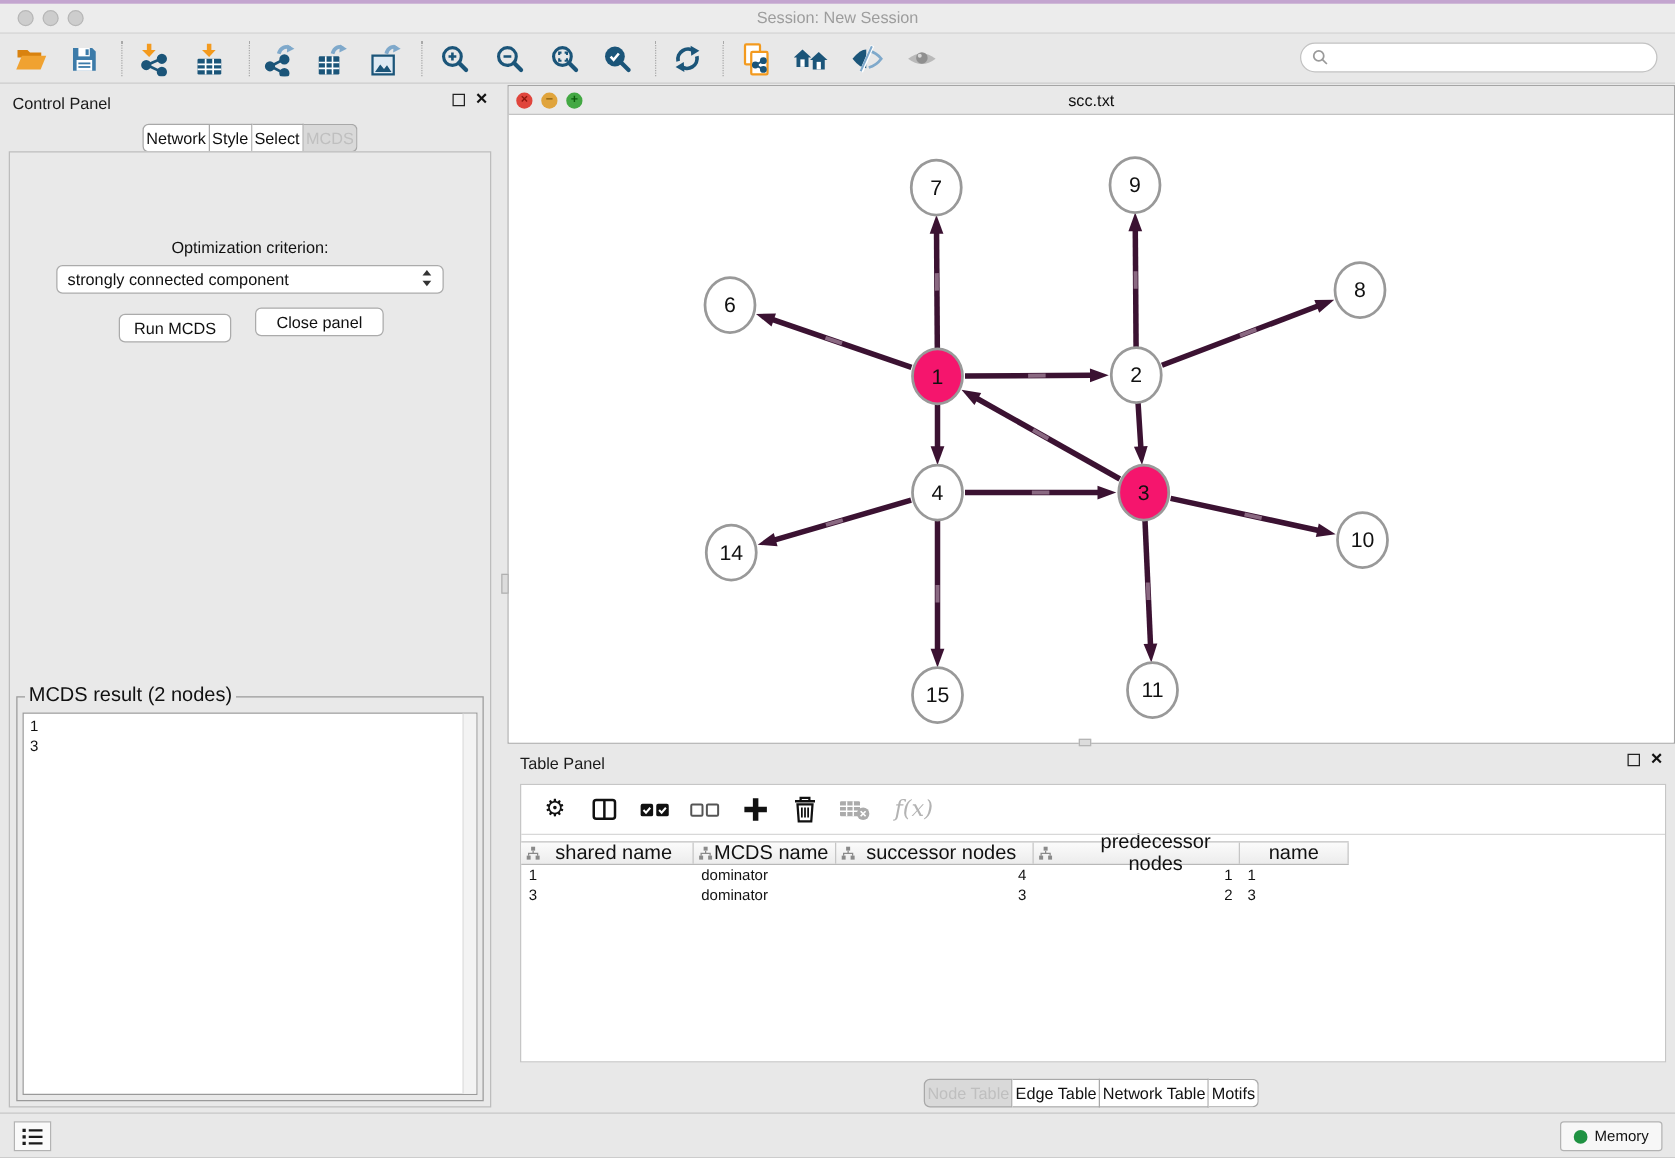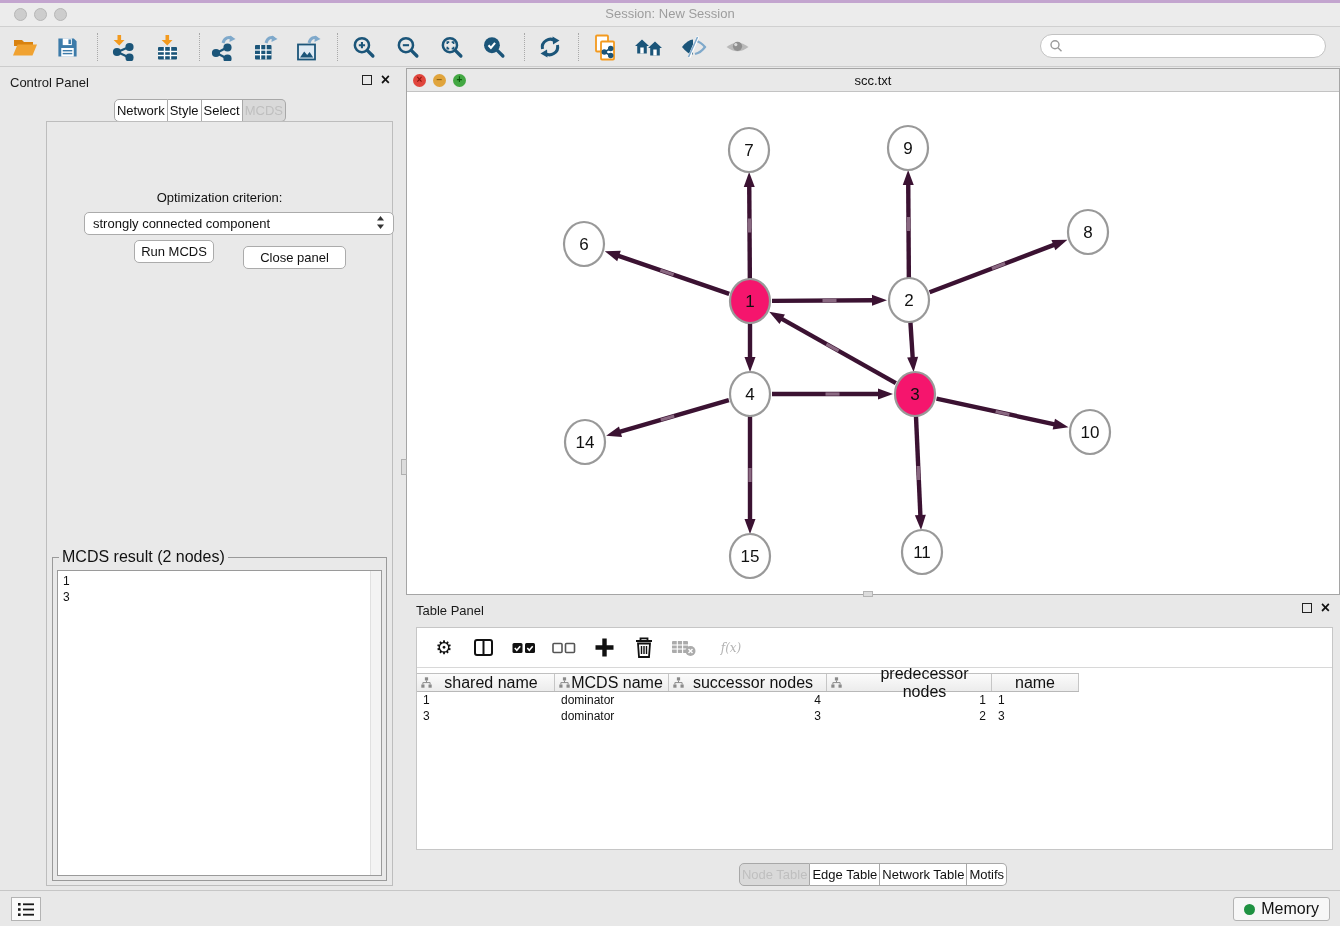--- a/index.html
+++ b/index.html
@@ -37,29 +37,29 @@
 
   .seg { display:inline-flex; }
   .seg .tab { background:#fff; border:1px solid #a8a8a8; border-left:none; padding:3px 2px;
               font-size:13px; color:#111; white-space:nowrap; }
   .seg .tab:first-child { border-left:1px solid #a8a8a8; border-radius:5px 0 0 5px; }
   .seg .tab:last-child  { border-radius:0 5px 5px 0; }
   .seg .tab.active { background:#d9d9d9; color:#bfbfbf; }
   .cp-tabs { position:absolute; left:0; right:0; top:31px; text-align:center; }
 
   .cp-body { position:absolute; left:7px; right:7px; top:53px; bottom:3px;
-             background:#e9e9e9; border:1px solid #bdbdbd;margin-left:39px; }
+             background:#e9e9e9; border:1px solid #bdbdbd; }
   .opt-label { position:absolute; left:0; right:0; top:68px; text-align:center; font-size:13px; color:#111; }
   .criterion { position:absolute; left:37px; top:90px; width:310px; height:23px; background:#fff;
                border:1px solid #ababab; border-radius:5px; display:flex; align-items:center;
                padding:0 8px; font-size:13px; color:#111; }
   .criterion .chev { margin-left:auto; }
   .btn { position:absolute; height:23px; background:#fff; border:1px solid #ababab; border-radius:5px;
          font-size:13px; color:#111; display:flex; align-items:center; justify-content:center; }
-  .run-btn { left:87px; top:118px; width:80px; }
+  .run-btn { left:87px; top:129px; width:90px; }
   .closep-btn { left:196px; top:124px; width:103px; }
 
   fieldset.result { position:absolute; left:5px; right:5px; top:426px; bottom:4px;
                     border:1px solid #9a9a9a; padding:4px; background:transparent; }
   fieldset.result legend { font-size:16px; color:#111; padding:0 3px; margin-left:2px; }
   .result-view { position:relative; width:100%; height:100%; background:#fff; border:1px solid #9a9a9a; }
   .result-text { position:absolute; left:0; top:0; right:12px; bottom:0; font-size:12px;
                  line-height:16px; padding:2px 5px; color:#111; overflow:hidden; }
   .result-scroll { position:absolute; right:0; top:0; bottom:0; width:11px; background:#f3f3f3;
                    border-left:1px solid #e0e0e0; }
@@ -83,40 +83,40 @@
                    border:1px solid #b5b5b5; }
 
   
   .table-panel { position:absolute; left:406px; top:593px; width:934px; height:297px; }
   .tp-body { position:absolute; left:10px; right:7px; top:31px; height:223px; background:#fff;
              border:1px solid #c6c6c6; }
   .tp-toolbar { position:relative; height:40px; border-bottom:1px solid #d8d8d8;
                 display:flex; align-items:center; gap:14px; padding:0 14px; }
   .tico { display:flex; align-items:center; justify-content:center; width:26px; height:26px; }
   .gear-ch { font-size:19px; color:#111; line-height:20px; }
-  .fx { font-family:"DejaVu Serif", serif; font-style:italic; font-size:12px; color:#b3b3b3; }
+  .fx { font-family:"DejaVu Serif", serif; font-style:italic; font-size:18px; color:#b3b3b3; }
   .table-wrap { margin-top:5px; }
   .thead { display:flex; width:662px; height:19px; background:linear-gradient(#fbfbfb,#ececec);
            border-top:1px solid #c0c0c0; border-bottom:1px solid #b8b8b8; }
   .th { display:flex; align-items:center; padding:0 4px; border-right:1px solid #c6c6c6; }
   .th .lbl { flex:1; text-align:center; font-size:16px; color:#111; }
   .trow { display:flex; width:662px; height:16px; align-items:center; }
   .td { padding:0 6px; font-size:12px; color:#111; overflow:hidden; white-space:nowrap; }
   .c0{width:138px;} .c1{width:114px;} .c2{width:158px; text-align:right;}
   .c3{width:165px; text-align:right;gap:20px;} .c4{width:87px;}
   .tp-tabs { position:absolute; left:0; right:0; bottom:7px; text-align:center; }
 
   
   .statusbar { position:absolute; left:0; bottom:0; width:1340px; height:36px; background:#e8e8e8;
                border-top:1px solid #c6c6c6; }
   .list-btn { position:absolute; left:11px; top:6px; width:30px; height:24px; background:#fafafa;
               border:1px solid #b3b3b3; display:flex; align-items:center; justify-content:center; }
   .memory-btn { position:absolute; right:10px; top:6px; height:24px; background:#f7f7f7;
                 border:1px solid #b3b3b3; border-radius:3px; display:flex; align-items:center;
-                gap:6px; padding:0 10px; font-size:16px; color:#111; }
+                gap:6px; padding:0 10px; font-size:12px; color:#111; }
   .mem-dot { width:11px; height:11px; border-radius:50%; background:#1f9242; }
 </style>
 </head>
 <body>
 
 <div class="app">
 
   <div class="titlebar">
     <div class="tl-dot t1"></div>
     <div class="tl-dot t2"></div>

